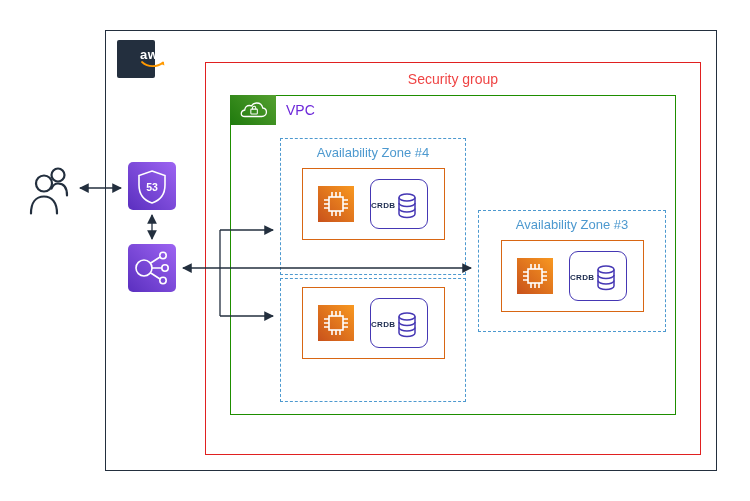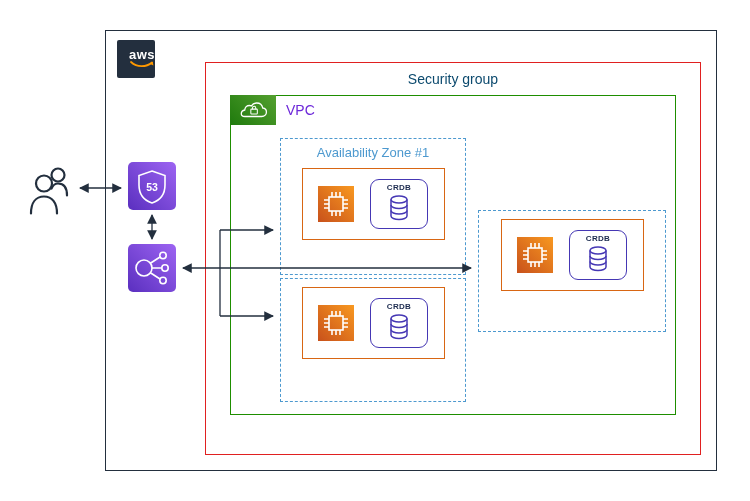--- a/index.html
+++ b/index.html
@@ -13,29 +13,29 @@
     width: 750px;
     height: 501px;
     background: #ffffff;
     overflow: hidden;
   }
   .box { position: absolute; box-sizing: border-box; }
 
   
   .aws-cloud      { left:105px; top:30px;  width:612px; height:441px; border:1px solid #232F3E; background:#fff; }
   .security-group { left:205px; top:62px;  width:496px; height:393px; border:1px solid #E02020; }
-  .sg-label       { width:100%; text-align:center; padding-top:8px; color:#0c4a6e; font-size:14px; }
+  .sg-label       { width:100%; text-align:center; padding-top:8px; color:#ef4444; font-size:14px; }
   .vpc            { left:230px; top:95px;  width:446px; height:320px; border:1px solid #1E8E00; }
   .vpc-label      { left:286px; top:102px; color:#6d28d9; font-size:14px; }
 
   
   .aws-logo {
     left:117px; top:40px; width:38px; height:38px;
     background:#232F3E; border-radius:2px;
-    display:flex; flex-direction:column; align-items:flex-end; justify-content:center;padding-left:34px;
+    display:flex; flex-direction:column; align-items:center; justify-content:center;padding-left:34px;
   }
   .aws-word { color:#fff; font-size:13px; font-weight:bold; line-height:12px; letter-spacing:.5px; }
   .vpc-icon {
     left:230px; top:95px; width:46px; height:30px;
     background:linear-gradient(45deg,#1F7A0D,#54A02F);
     display:flex; align-items:center; justify-content:center;
   }
   .purple-sq {
     width:48px; height:48px; border-radius:5px;
     background:linear-gradient(45deg,#5A2FBF,#9D64F2);
@@ -58,21 +58,21 @@
     display:flex; align-items:center; justify-content:center; gap:16px;
   }
   .ec2 {
     width:36px; height:36px;
     background:linear-gradient(45deg,#C8511B,#F89820);
     display:flex; align-items:center; justify-content:center;
   }
   .crdb {
     width:58px; height:50px; box-sizing:border-box;
     border:1.6px solid #4537B4; border-radius:9px; background:#fff;
-    display:flex; flex-direction:column; align-items:center; padding-top:3px; gap:1px;
+    display:flex; align-items:center; padding-top:3px; gap:1px;
   }
   .crdb-label { font-size:8px; font-weight:bold; color:#1B2A4E; letter-spacing:.3px; }
 
   .arrows { position:absolute; left:0; top:0; z-index:5; pointer-events:none; }
 </style>
 </head>
 <body>
 
 <div id="canvas">
 
@@ -94,21 +94,21 @@
 
   <div class="box aws-logo">
     <span class="aws-word">aws</span>
     <svg width="26" height="8" viewBox="0 0 26 8">
       <path d="M 2 1 C 8 6.5 17 6.5 23 1.5" fill="none" stroke="#FF9900" stroke-width="1.8" stroke-linecap="round"></path>
       <path d="M 23.8 0.8 l 0.6 3.6 l -3.2 -1.5 z" fill="#FF9900"></path>
     </svg>
   </div>
 
   <div class="box az az1">
-    <div class="az-label">Availability Zone #1</div>
+    <div class="az-label">Availability Zone #4</div>
     <div class="node-box">
       <div class="ec2">
         <svg width="34" height="34" viewBox="0 0 34 34">
           <rect x="10" y="10" width="14" height="14" fill="none" stroke="#fff" stroke-width="1.6"></rect>
           <path d="M13 5 V10 M17 5 V10 M21 5 V10 M13 24 V29 M17 24 V29 M21 24 V29 M5 13 H10 M5 17 H10 M5 21 H10 M24 13 H29 M24 17 H29 M24 21 H29" stroke="#fff" stroke-width="1.6" fill="none"></path>
         </svg>
       </div>
       <div class="crdb">
         <span class="crdb-label">CRDB</span>
         <svg width="22" height="30" viewBox="0 0 22 30">
@@ -135,20 +135,21 @@
           <ellipse cx="11" cy="6.5" rx="8" ry="3.5" fill="none" stroke="#4537B4" stroke-width="1.5"></ellipse>
           <path d="M 3 6.5 V 23 C 3 25 6.6 26.5 11 26.5 C 15.4 26.5 19 25 19 23 V 6.5" fill="none" stroke="#4537B4" stroke-width="1.5"></path>
           <path d="M 3 12 C 3 14 6.6 15.5 11 15.5 C 15.4 15.5 19 14 19 12" fill="none" stroke="#4537B4" stroke-width="1.5"></path>
           <path d="M 3 17.5 C 3 19.5 6.6 21 11 21 C 15.4 21 19 19.5 19 17.5" fill="none" stroke="#4537B4" stroke-width="1.5"></path>
         </svg>
       </div>
     </div>
   </div>
 
   <div class="box az az3">
+    <div class="az-label">Availability Zone #3</div>
     <div class="node-box">
       <div class="ec2">
         <svg width="34" height="34" viewBox="0 0 34 34">
           <rect x="10" y="10" width="14" height="14" fill="none" stroke="#fff" stroke-width="1.6"></rect>
           <path d="M13 5 V10 M17 5 V10 M21 5 V10 M13 24 V29 M17 24 V29 M21 24 V29 M5 13 H10 M5 17 H10 M5 21 H10 M24 13 H29 M24 17 H29 M24 21 H29" stroke="#fff" stroke-width="1.6" fill="none"></path>
         </svg>
       </div>
       <div class="crdb">
         <span class="crdb-label">CRDB</span>
         <svg width="22" height="30" viewBox="0 0 22 30">

